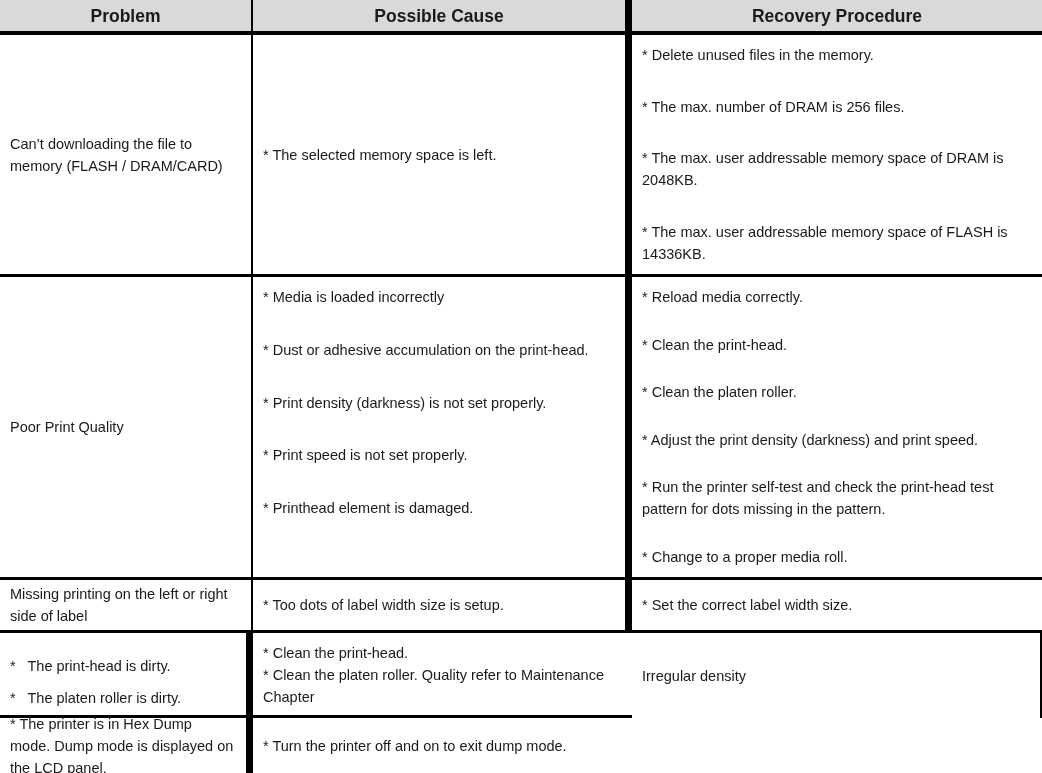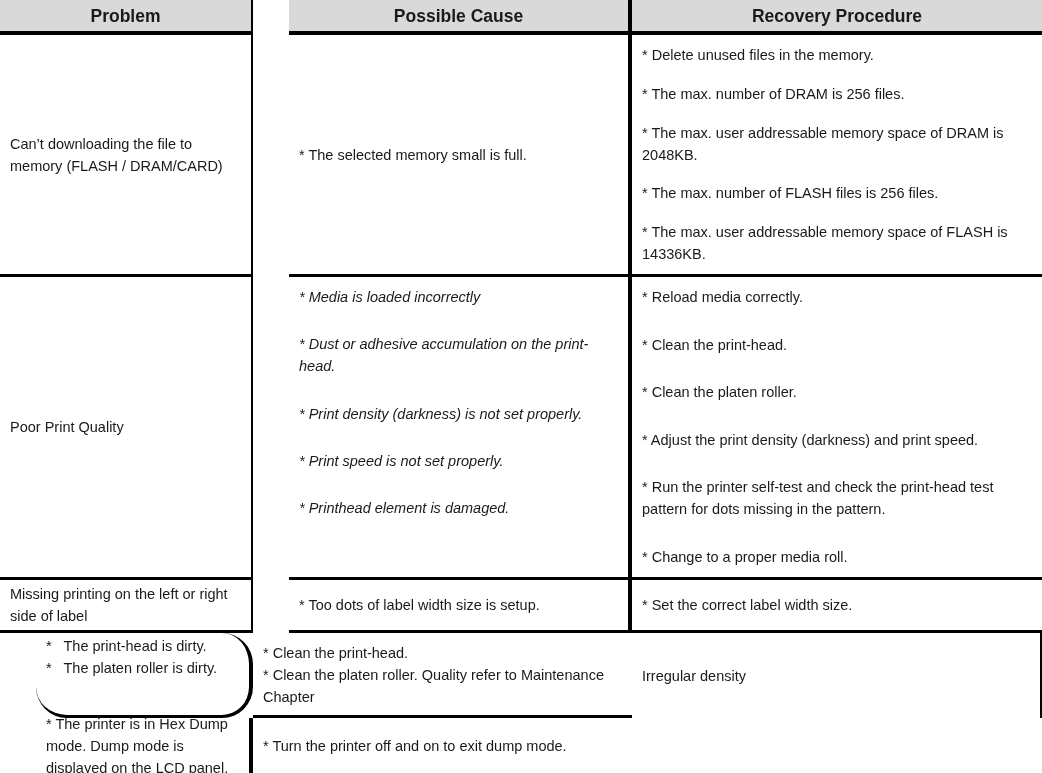--- a/index.html
+++ b/index.html
@@ -22,36 +22,36 @@
   .cell {
     display: flex;
     flex-direction: column;
     font-size: 14.5px;
     line-height: 22px;
     padding: 0 12px 0 10px;
     overflow: hidden;
     background: #ffffff;
   }
   .col-a { border-right: 2px solid #000; padding-right: 12px; }
-  .col-b { border-right: 4px solid #000000; padding-right: 12px; margin-left: 36px; }
+  .col-b { border-right: 7px solid #000000; padding-right: 12px; }
   .col-c { }
   .rb { border-bottom: 3px solid #000; }
   .hcell {
     background: #d9d9d9;
     border-bottom: 4px solid #000;
     align-items: center;
     justify-content: center;
     font-weight: bold;
     font-size: 17.5px;
     padding: 0;
   }
   .center { justify-content: center; padding-top: 6px; padding-bottom: 6px; }
   .list { justify-content: space-between; padding-top: 9px; padding-bottom: 9px; }
-  .list-evenly { justify-content: flex-start; padding-top: 2px; padding-bottom: 6px; border-radius: 31px; }
-  .pad-b-lg { padding-bottom: 58px; font-style: italic; }
+  .list-evenly { justify-content: space-between; padding-top: 22px; padding-bottom: 6px; }
+  .pad-b-lg { padding-bottom: 58px; }
   .line { margin: 0; white-space: pre-wrap; }
 </style>
 </head>
 <body>
 
 <div class="doc">
   <div class="grid">
 
     <div class="cell col-a hcell">
       <span>Problem</span>
@@ -60,27 +60,26 @@
       <span>Possible Cause</span>
     </div>
     <div class="cell col-c hcell">
       <span>Recovery Procedure</span>
     </div>
 
     <div class="cell col-a rb center">
       <p class="line">Can’t downloading the file to memory (FLASH / DRAM/CARD)</p>
     </div>
     <div class="cell col-b rb center">
-        <p class="line">* The selected memory small is full.</p>
+        <p class="line">* The selected memory space is left.</p>
       </div>
     <div class="cell col-c rb list">
         <p class="line">* Delete unused files in the memory.</p>
         <p class="line">* The max. number of DRAM is 256 files.</p>
         <p class="line">* The max. user addressable memory space of DRAM is 2048KB.</p>
-        <p class="line">* The max. number of FLASH files is 256 files.</p>
         <p class="line">* The max. user addressable memory space of FLASH is 14336KB.</p>
       </div>
 
     <div class="cell col-a rb center">
       <p class="line">Poor Print Quality</p>
     </div>
     <div class="cell col-b rb list pad-b-lg">
         <p class="line">* Media is loaded incorrectly</p>
         <p class="line">* Dust or adhesive accumulation on the print-head.</p>
         <p class="line">* Print density (darkness) is not set properly.</p>

